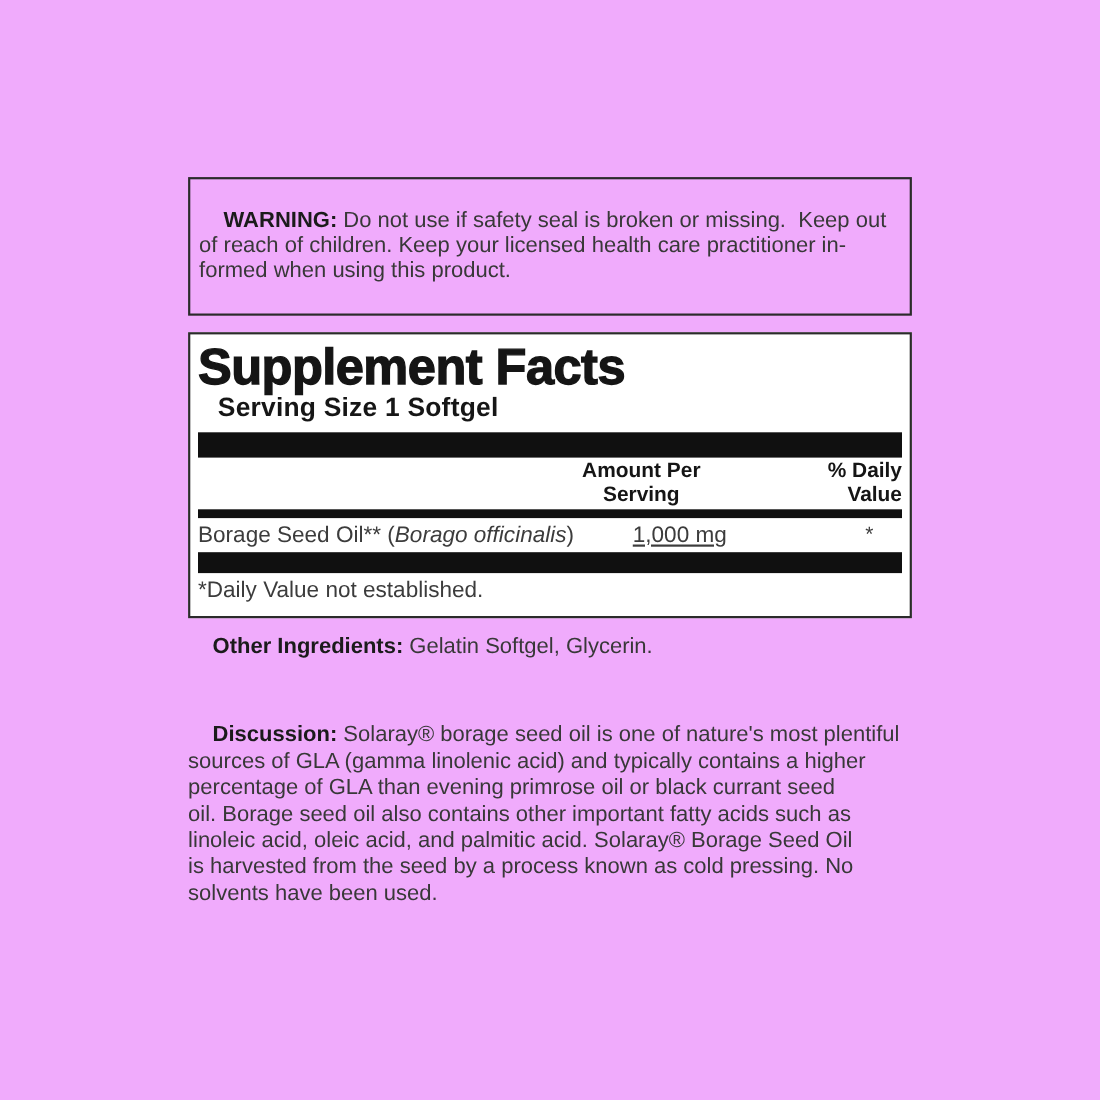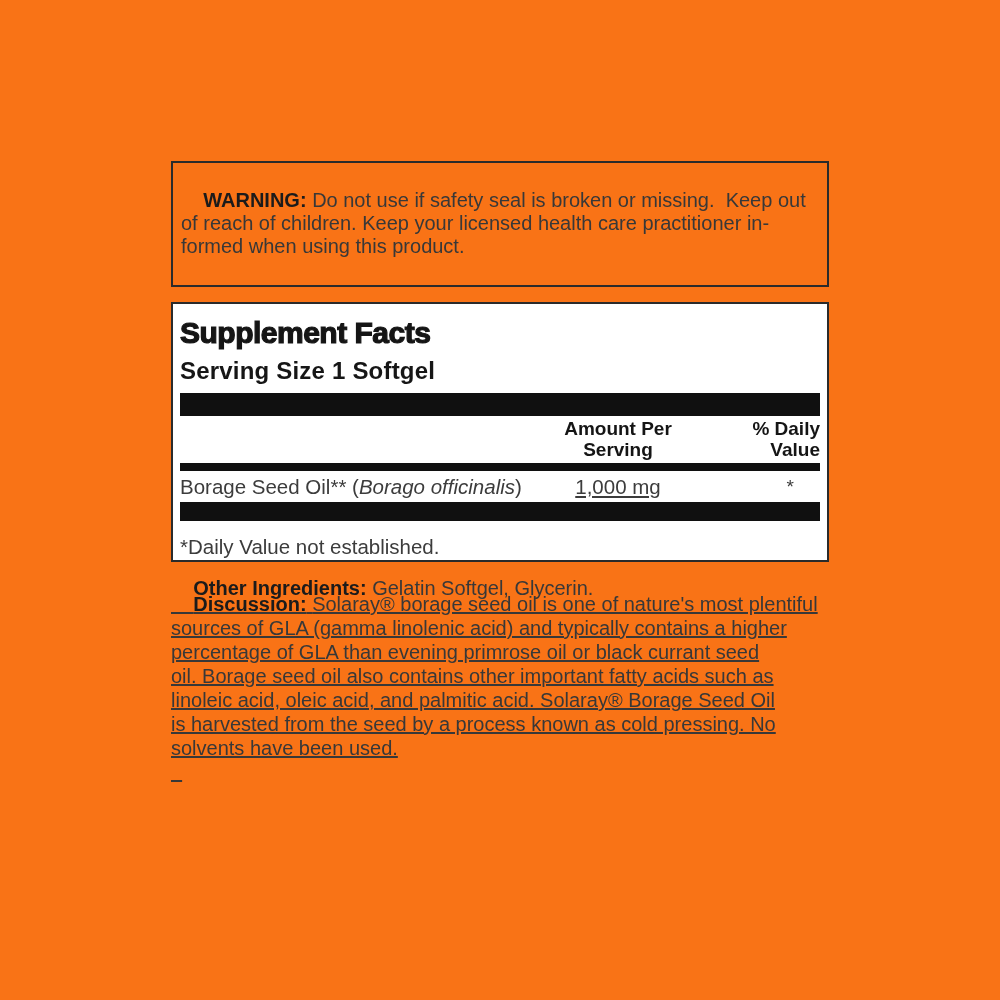--- a/index.html
+++ b/index.html
@@ -1,56 +1,56 @@
 <!DOCTYPE html>
 <html><head>
 <meta charset="utf-8">
 <style>
   html,body{margin:0;padding:0;background:#ffffff;}
   .sheet{
-    position:relative;width:1000px;height:1000px;background:#f97316;
+    position:relative;width:1000px;height:1000px;background:#f0abfc;
     font-family:"Liberation Sans",sans-serif;color:#333333;overflow:hidden;
   }
   .col{position:absolute;left:171px;width:658px;box-sizing:border-box;}
   .para{white-space:pre;font-size:20px;line-height:23px;color:#383838;}
   .lbl{font-weight:bold;color:#1b1b1b;}
   .pretext{white-space:pre;}
 
   
   .warning-box{top:161px;border:2px solid #2b2b2b;padding:3px 8px 4px;}
 
   
   .directions{top:252px;}
 
   
   .sf-box{top:302px;height:260px;border:2px solid #2b2b2b;padding:0 7px;background:#fff;}
   .sf-title{
-    margin-top:6px;font-size:30px;line-height:46px;font-weight:bold;
+    margin-top:6px;font-size:46px;line-height:46px;font-weight:bold;
     letter-spacing:-0.5px;color:#151515;-webkit-text-stroke:1.2px #151515;
   }
-  .sf-serving{margin-top:2px;font-size:24px;line-height:26px;font-weight:bold;color:#161616;letter-spacing:0.2px;}
+  .sf-serving{margin-top:2px;font-size:24px;line-height:26px;font-weight:bold;color:#161616;letter-spacing:0.2px;margin-left:18px;}
   .bar{background:#101010;}
   .bar-top{height:23px;margin-top:9px;}
   .bar-thin{height:8px;margin-top:3px;}
   .bar-bottom{height:19px;}
-  .sf-cols{display:flex;margin-top:3px;}
+  .sf-cols{display:flex;margin-top:3px;gap:35px;}
   .sf-col-spacer{flex:1;}
   .sf-col{font-weight:bold;color:#151515;font-size:19px;line-height:20.5px;text-align:center;white-space:pre-line;}
   .sf-col-amt{width:180px;}
   .sf-col-dv{width:112px;text-align:right;}
   .sf-row{display:flex;align-items:flex-start;padding:5px 0;font-size:20.5px;line-height:21px;color:#3c3c3c;}
   .sf-row-name{flex:1;white-space:pre;}
   .sf-row-amt{width:180px;text-align:center;text-decoration:underline;}
   .sf-row-dv{width:112px;text-align:right;padding-right:26px;box-sizing:border-box;font-size:19px;}
   .italic{font-style:italic;}
-  .sf-note{margin-top:14px;font-size:20.5px;color:#3c3c3c;}
+  .sf-note{margin-top:4px;font-size:20.5px;color:#3c3c3c;}
 
   
   .other{top:554px;}
-  .discussion{top:568px;line-height:24px;text-decoration:underline;}
+  .discussion{top:632px;line-height:24px;}
   .footnote{top:771px;line-height:21.5px;}
 </style>
 </head>
 <body>
 
 <div class="sheet">
 
   <div class="col para warning-box">
     <span class="lbl">WARNING:</span><span> </span><span class="pretext">Do not use if safety seal is broken or missing.  Keep out
 of reach of children. Keep your licensed health care practitioner in-

